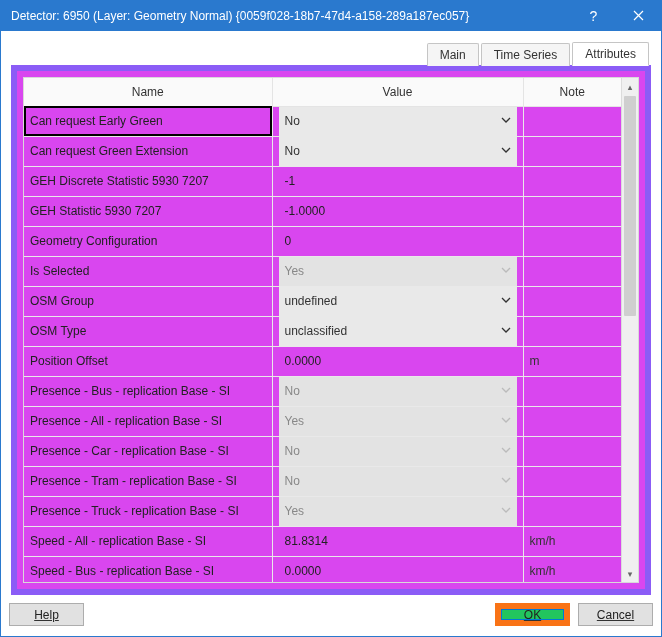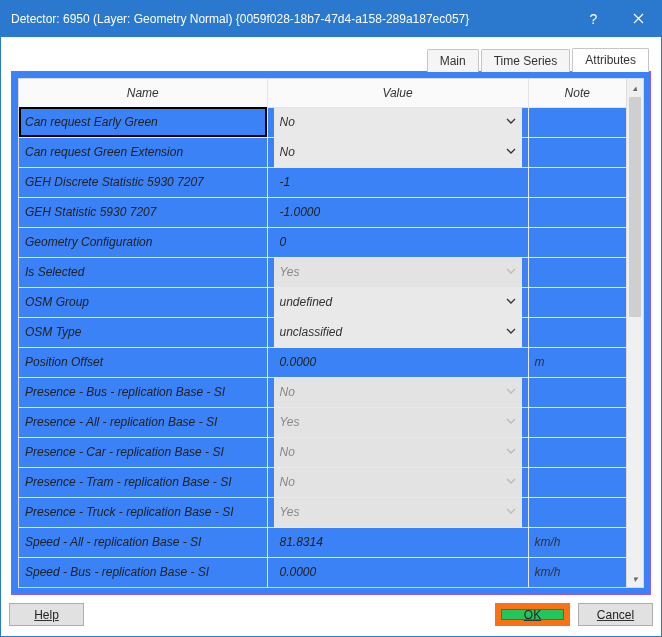--- a/index.html
+++ b/index.html
@@ -12,21 +12,21 @@
   }
   .window {
     width: 662px;
     height: 637px;
     border: 1px solid #2a79ce;
     display: flex;
     flex-direction: column;
     background: #fff;
   }
   .titlebar {
-    height: 36px;
+    height: 30px;
     background: #2a79ce;
     color: #fff;
     display: flex;
     align-items: center;
     padding-left: 10px;
   }
   .titlebar-title {
     flex: 1;
     font-size: 12px;
     white-space: nowrap;
@@ -68,27 +68,26 @@
     position: relative;
     top: 1px;
   }
   .tab.active {
     background: #fff;
     border-bottom: 1px solid #fff;
     top: 1px;
   }
   .tabpane {
     flex: 1;
-    border: 1px solid #8b5cf6;
-    background: #3b82f6;
+    border: 6px solid #8b5cf6;
+    background: #d946ef;
     min-height: 0;
     display: flex;
     flex-direction: column;
     padding: 6px 6px 6px 6px;
-    font-style: italic;
   }
   .grid-wrap {
     flex: 1;
     display: flex;
     min-height: 0;
     border: 1px solid #d9d9d9;
   }
   .grid-scroll {
     flex: 1;
     overflow: hidden;

